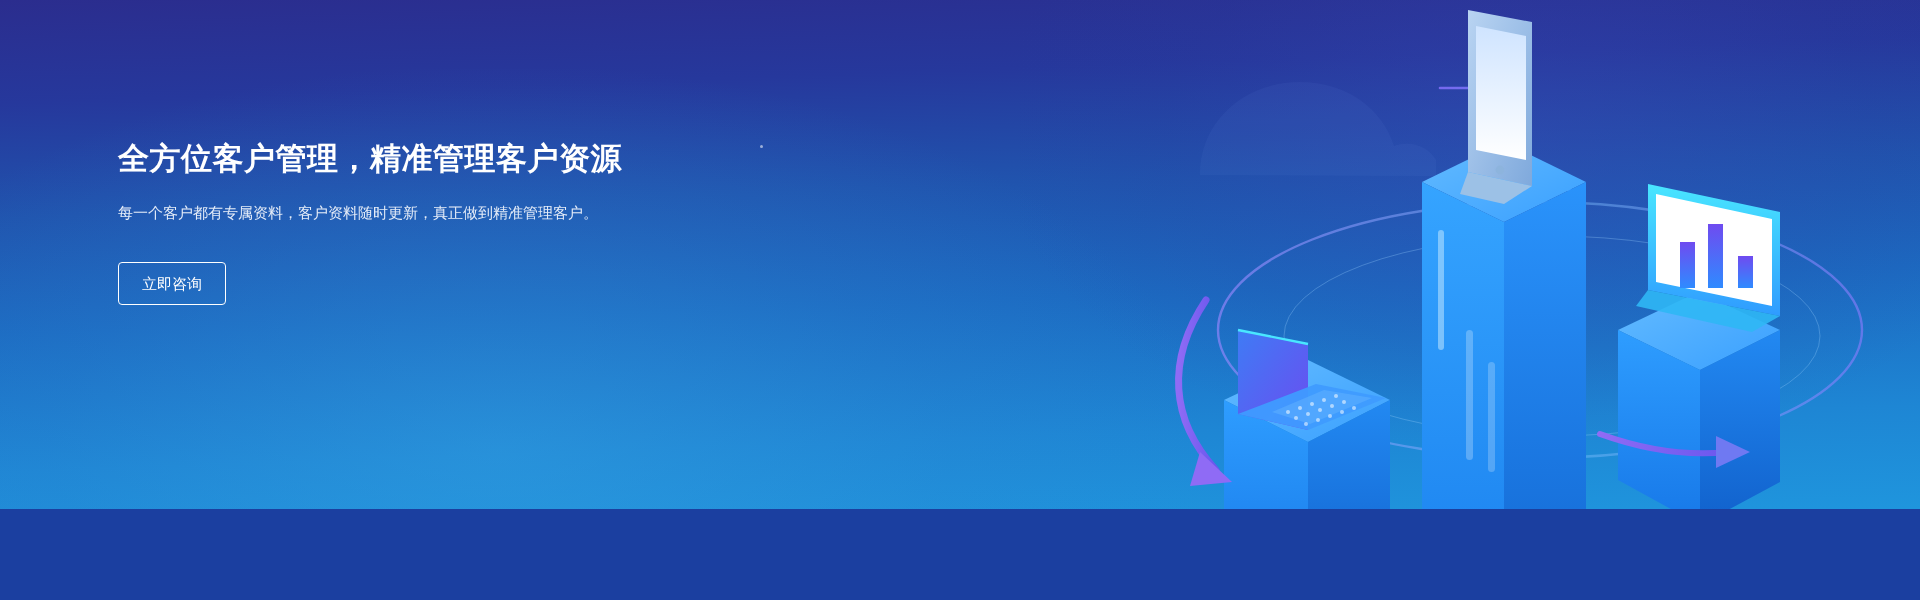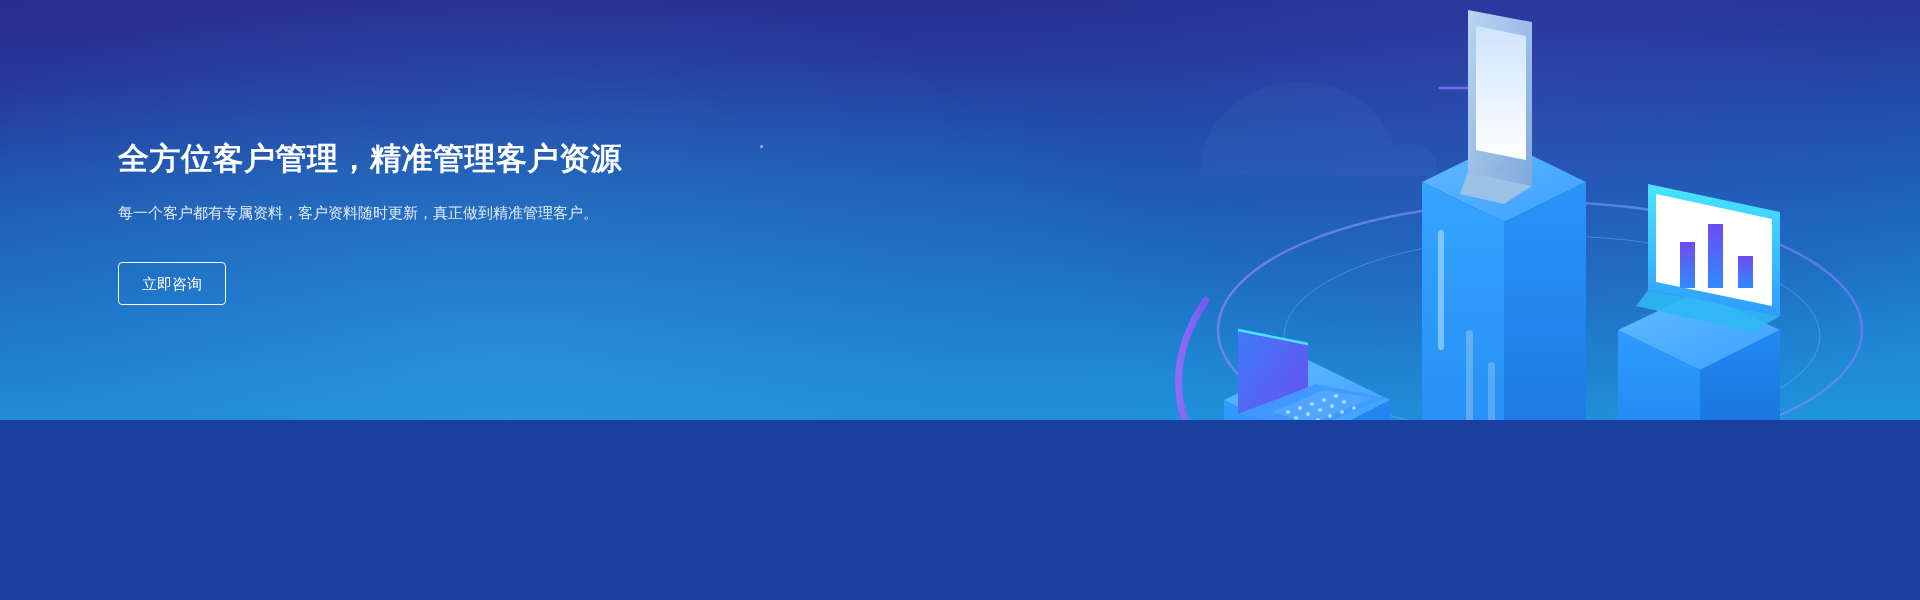--- a/index.html
+++ b/index.html
@@ -7,21 +7,21 @@
     margin: 0;
     padding: 0;
     background: #1b3fa0;
   }
   body {
     font-family: "Liberation Sans", "DejaVu Sans", sans-serif;
   }
   .banner {
     position: relative;
     width: 1920px;
-    height: 420px;
+    height: 509px;
     overflow: hidden;
     background: linear-gradient(178deg, #2b2d8e 0%, #26389c 18%, #2054ae 38%, #1c6ac1 58%, #1e86d4 82%, #1f95dd 100%);
   }
   
   .bg-glow {
     position: absolute;
     left: -200px;
     bottom: -320px;
     width: 1400px;
     height: 760px;

